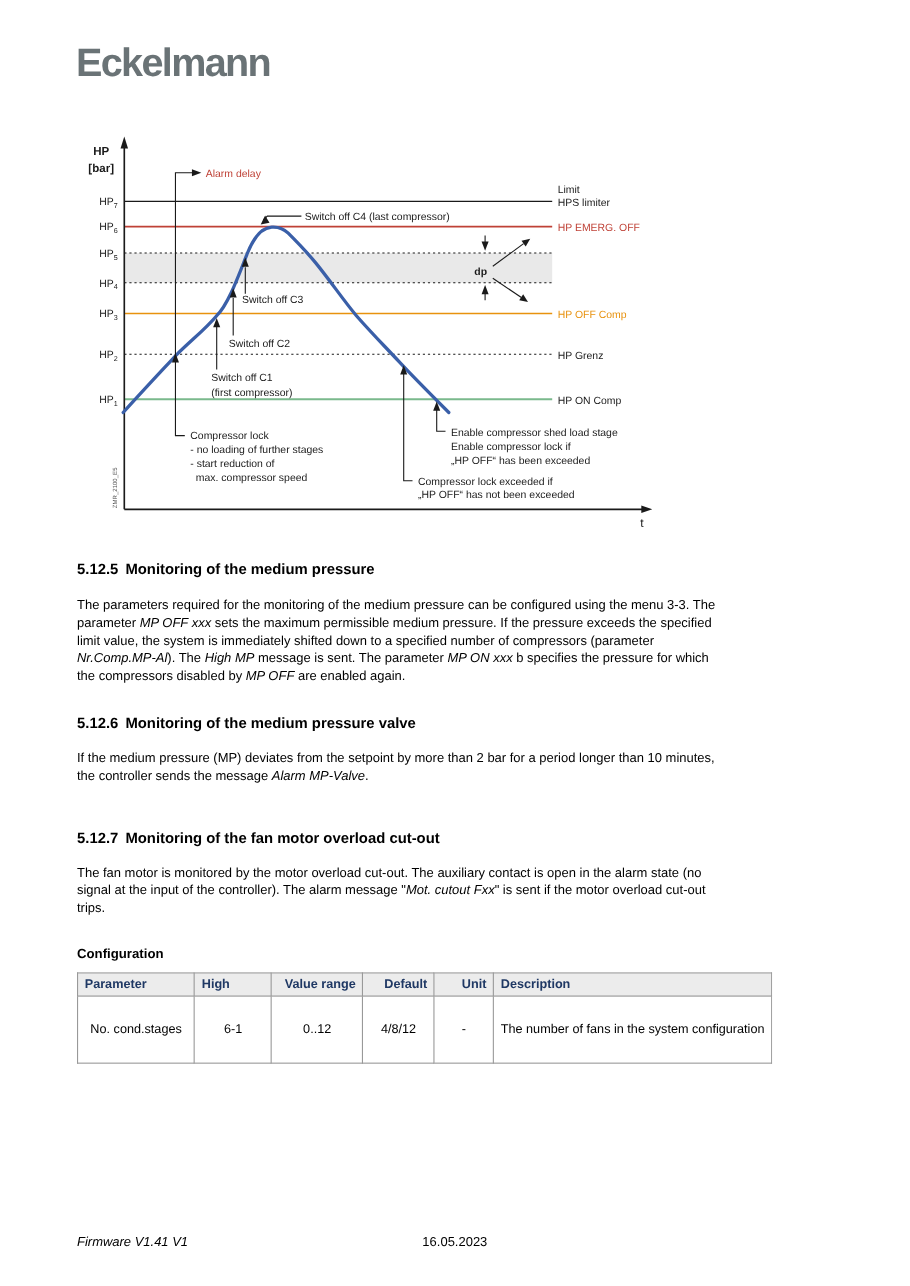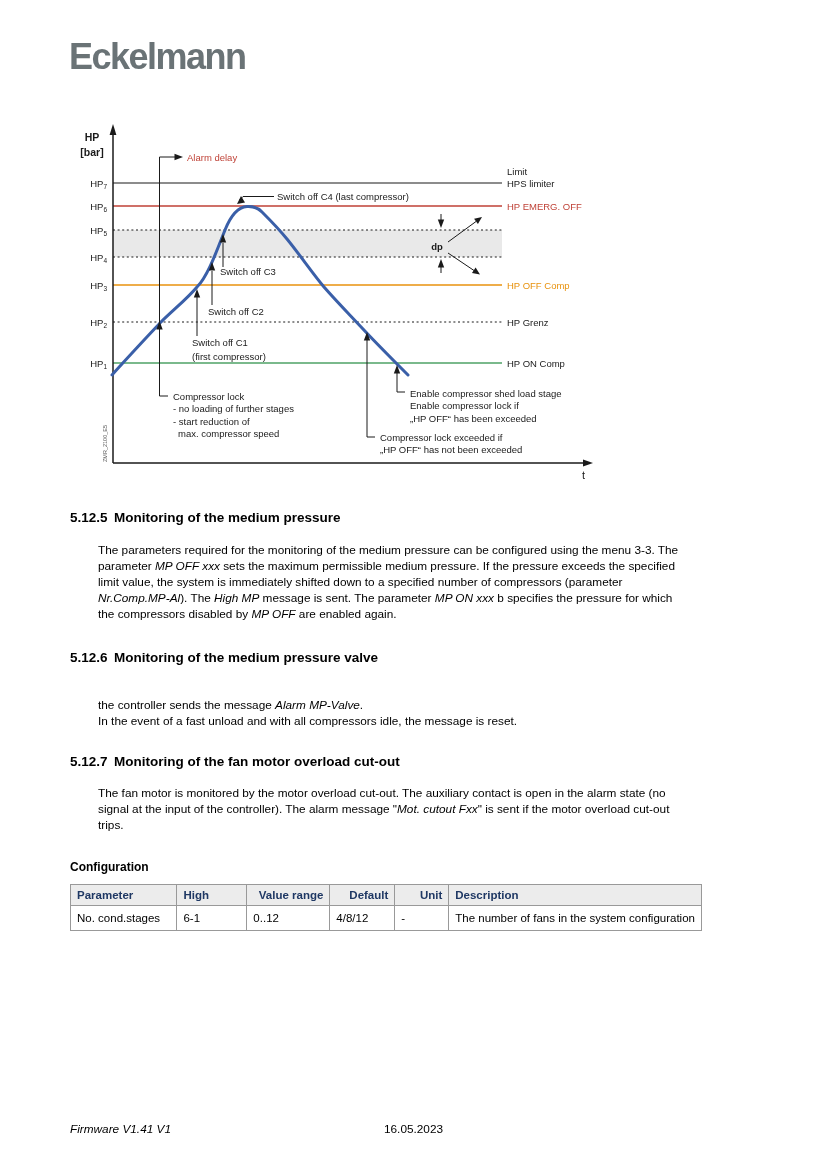--- a/index.html
+++ b/index.html
@@ -21,27 +21,27 @@
   .lvl{stroke:#1a1a1a;stroke-width:1.1;}
   .dash{stroke:#1a1a1a;stroke-width:1;stroke-dasharray:2 2.6;}
   .redl{stroke:#bf4136;stroke-width:1.5;}
   .orgl{stroke:#e8920e;stroke-width:1.5;}
   .grnl{stroke:#7ab98c;stroke-width:1.8;}
   .ann{stroke:#1a1a1a;stroke-width:1;fill:none;}
   .ah{fill:#1a1a1a;stroke:none;}
   .curve{stroke:#3a5fa8;stroke-width:3;fill:none;stroke-linecap:round;}
   .heading{position:absolute;left:70px;font-size:13.5px;font-weight:bold;white-space:nowrap;}
   .heading .num{display:inline-block;width:44px;}
-  .body-text{position:absolute;left:70px;width:715px;font-size:11.8px;line-height:16px;margin-left:28px;}
+  .body-text{position:absolute;left:70px;width:715px;font-size:11.8px;line-height:16px;}
   .it{font-style:italic;}
   .bold-label{position:absolute;left:70px;font-size:12px;font-weight:bold;}
   table.cfg{position:absolute;left:70px;top:884px;border-collapse:collapse;table-layout:fixed;}
   table.cfg th{background:#ececec;color:#1f3864;font-weight:bold;font-size:11.5px;
       border:1px solid #999;padding:4px 6px;}
-  table.cfg td{font-size:11.5px;border:1px solid #999;padding:6px 6px;text-align:left;
+  table.cfg td{font-size:11.5px;border:1px solid #999;padding:24px 6px;text-align:center;
       white-space:nowrap;overflow:hidden;}
   .al{text-align:left;} .ac{text-align:right;}
   .footer{position:absolute;left:70px;top:1122px;width:687px;font-size:11.8px;}
   .footer .fl{position:absolute;left:0;font-style:italic;}
   .footer .fc{position:absolute;left:50%;transform:translateX(-50%);}
   .footer .fr{position:absolute;right:0;}
 </style>
 </head>
 <body>
 
@@ -162,21 +162,21 @@
   </svg>
 
   <div class="heading" style="top:510px">
     <span class="num">5.12.5</span><span>Monitoring of the medium pressure</span>
   </div>
   <div class="body-text" style="top:542px"><span>The parameters required for the monitoring of the medium pressure can be configured using the menu 3-3. The</span><br><span>parameter </span><span class="it">MP OFF xxx</span><span> sets the maximum permissible medium pressure. If the pressure exceeds the specified</span><br><span>limit value, the system is immediately shifted down to a specified number of compressors (parameter</span><br><span class="it">Nr.Comp.MP-Al</span><span>). The </span><span class="it">High MP</span><span> message is sent. The parameter </span><span class="it">MP ON xxx</span><span> b specifies the pressure for which</span><br><span>the compressors disabled by </span><span class="it">MP OFF</span><span> are enabled again.</span></div>
 
   <div class="heading" style="top:650px">
     <span class="num">5.12.6</span><span>Monitoring of the medium pressure valve</span>
   </div>
-  <div class="body-text" style="top:681px"><br><span>the controller sends the message </span><span class="it">Alarm MP-Valve</span><span>.</span><br><span>In the event of a fast unload and with all compressors idle, the message is reset.</span></div>
+  <div class="body-text" style="top:681px"><span>If the medium pressure (MP) deviates from the setpoint by more than 2 bar for a period longer than 10 minutes,</span><br><span>the controller sends the message </span><span class="it">Alarm MP-Valve</span><span>.</span><br></div>
 
   <div class="heading" style="top:754px">
     <span class="num">5.12.7</span><span>Monitoring of the fan motor overload cut-out</span>
   </div>
   <div class="body-text" style="top:785px"><span>The fan motor is monitored by the motor overload cut-out. The auxiliary contact is open in the alarm state (no</span><br><span>signal at the input of the controller). The alarm message "</span><span class="it">Mot. cutout Fxx</span><span>" is sent if the motor overload cut-out</span><br><span>trips.</span></div>
   <div class="bold-label" style="top:860px">Configuration</div>
 
   <table class="cfg">
     <colgroup>
       <col style="width:112px">

